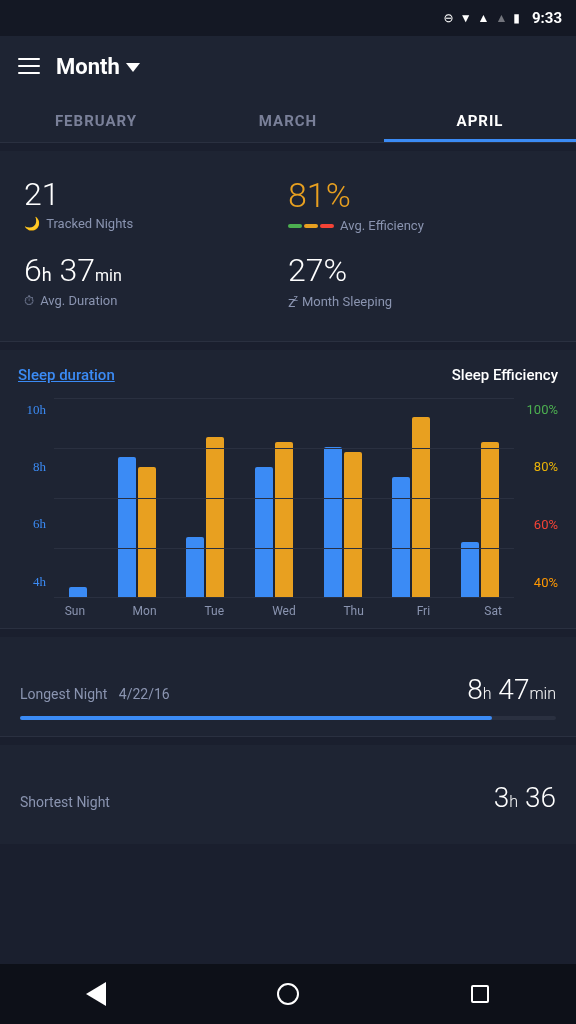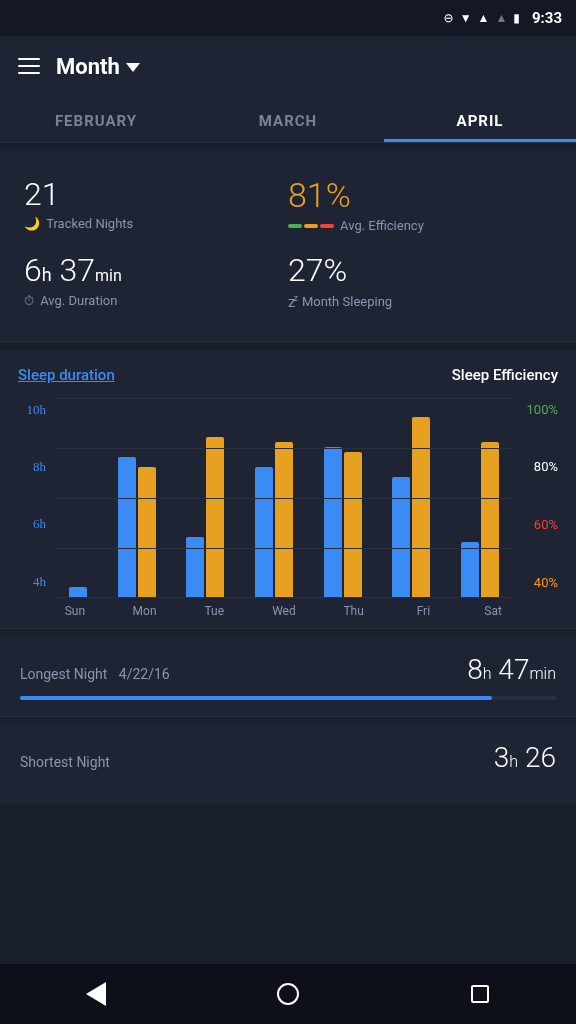--- a/index.html
+++ b/index.html
@@ -219,21 +219,21 @@
       align-items: flex-end;
       padding-left: 8px;
       padding-bottom: 28px;
       padding-top: 4px;
       min-width: 44px;
     }
     .y-axis-right span {
       font-size: 13px;
     }
     .y-axis-right span:nth-child(1) { color: #4caf50; }
-    .y-axis-right span:nth-child(2) { color: #ffffff; }
+    .y-axis-right span:nth-child(2) { color: #eab308; }
     .y-axis-right span:nth-child(3) { color: #f44336; }
     .y-axis-right span:nth-child(4) { color: #ff9800; }
 
     .bars-area {
       flex: 1;
       position: relative;
     }
     .bars-grid {
       display: flex;
       justify-content: space-around;
@@ -277,20 +277,21 @@
     .bottom-section {
       background: #1e2433;
       padding: 16px 20px;
       margin-top: 8px;
     }
     .bottom-row {
       display: flex;
       justify-content: space-between;
       align-items: baseline;
       margin-bottom: 10px;
+      margin-top: 20px;
     }
     .bottom-label {
       color: #8a94b0;
       font-size: 14px;
     }
     .bottom-date {
       color: #8a94b0;
       font-size: 14px;
     }
     .bottom-value {
@@ -533,21 +534,21 @@
 </div>
 
 <div class="divider"></div>
 
 <div class="bottom-section2">
   <div class="bottom-row">
     <div>
       <span class="bottom-label">Shortest Night</span>
     </div>
     <div class="bottom-value">
-      <span>3</span><span class="unit">h</span>&nbsp;<span>26</span>
+      <span>3</span><span class="unit">h</span>&nbsp;<span>36</span>
     </div>
   </div>
 </div>
 
 <div class="nav-bar">
   <div class="nav-btn">
     <div class="nav-back"></div>
   </div>
   <div class="nav-btn">
     <div class="nav-home"></div>

